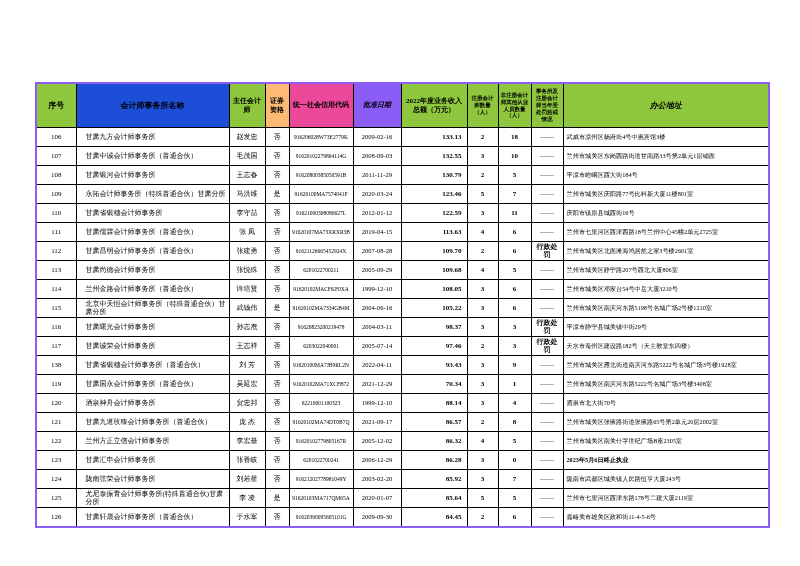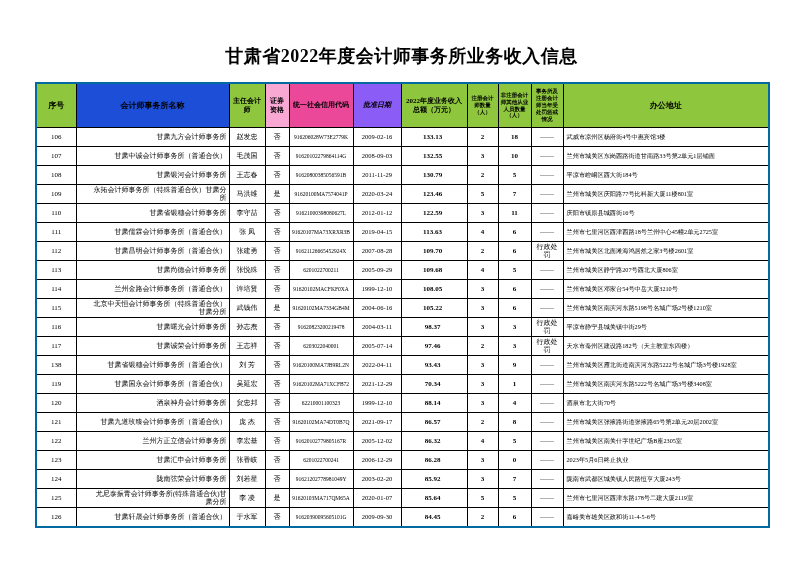--- a/index.html
+++ b/index.html
@@ -8,74 +8,73 @@
     font-family:"Liberation Serif","DejaVu Serif",serif;color:#000;
   }
   .page{position:relative;width:800px;height:566px;background:#fff;}
   .title{
     position:absolute;left:35px;top:44px;width:733px;text-align:center;
     font-size:18px;font-weight:bold;letter-spacing:0.5px;
   }
   table.sheet{
     position:absolute;left:35px;top:82px;width:733px;
     border-collapse:collapse;table-layout:fixed;
-    border:2px solid #0369a1;
+    border:2px solid #8b5cf6;
   }
   table.sheet th,table.sheet td{
     border:1px solid #000;overflow:hidden;white-space:normal;
     padding:0 2px;vertical-align:middle;line-height:1.2;
   }
   thead th{
     background:#8EC63D;height:43px;font-weight:bold;font-size:8px;
     text-align:center;padding:0 1px;
   }
   thead th.small{font-size:5.5px;line-height:1.25;}
   thead th.mid{font-size:7px;}
   tbody td{height:18px;font-size:7px;text-align:center;}
-  tbody td.c-name{text-align:right;padding-left:15px;font-size:7px;}
+  tbody td.c-name{text-align:left;padding-left:9px;font-size:7px;}
   tbody td.c-code{font-size:5.5px;letter-spacing:0;}
   tbody td.c-date{font-size:6.5px;}
-  tbody td.c-rev{text-align:center;padding-right:5px;font-weight:bold;}
+  tbody td.c-rev{text-align:right;padding-right:5px;font-weight:bold;}
   tbody td.c-cnt{font-weight:bold;}
   tbody td.c-addr{text-align:left;padding-left:3px;font-size:6.2px;}
-  tbody td.bold{font-weight:normal;}
+  tbody td.bold{font-weight:bold;}
 </style>
 </head>
 <body>
 
 <div class="page">
-  <div class="title">甘肃省2022年度会计师事务所业务收入信息</div>
 
   <table class="sheet">
     <colgroup>
       <col style="width:40px">
         <col style="width:153px">
         <col style="width:36px">
       <col style="width:24px">
         <col style="width:64px">
         <col style="width:48px">
       <col style="width:66px">
         <col style="width:31px">
         <col style="width:33px">
       <col style="width:32px">
         <col style="width:206px">
     </colgroup>
     <thead>
       <tr>
           <th style="background: rgb(142, 198, 61);">序号</th>
           <th style="background: #1d4ed8;">会计师事务所名称</th>
           <th class="mid" style="background: rgb(142, 198, 61);">主任会计师</th>
-          <th class="mid" style="background: #f9a8d4;">证券资格</th>
+          <th class="mid" style="background: #fdba74;">证券资格</th>
           <th class="mid" style="background: #ec4899; margin-left: 20px;">统一社会信用代码</th>
           <th class="mid" style="background: #8b5cf6; font-style: italic;">批准日期</th>
           <th class="mid" style="background: rgb(142, 198, 61);">2022年度业务收入总额（万元）</th>
           <th class="small" style="background: rgb(142, 198, 61);">注册会计师数量（人）</th>
           <th class="small" style="background: rgb(142, 198, 61);">非注册会计师其他从业人员数量（人）</th>
           <th class="small" style="background: rgb(142, 198, 61);">事务所及注册会计师当年受处罚惩戒情况</th>
-          <th style="background: rgb(142, 198, 61);">办公地址</th>
+          <th style="background: rgb(142, 198, 61); font-style: italic;">办公地址</th>
         </tr>
     </thead>
     <tbody>
         <tr>
           <td class="c-no">106</td>
           <td class="c-name">甘肃九方会计师事务所</td>
           <td class="c-chief">赵发忠</td>
           <td class="c-sec">否</td>
           <td class="c-code">916206028W73E2779K</td>
           <td class="c-date">2009-02-16</td>

